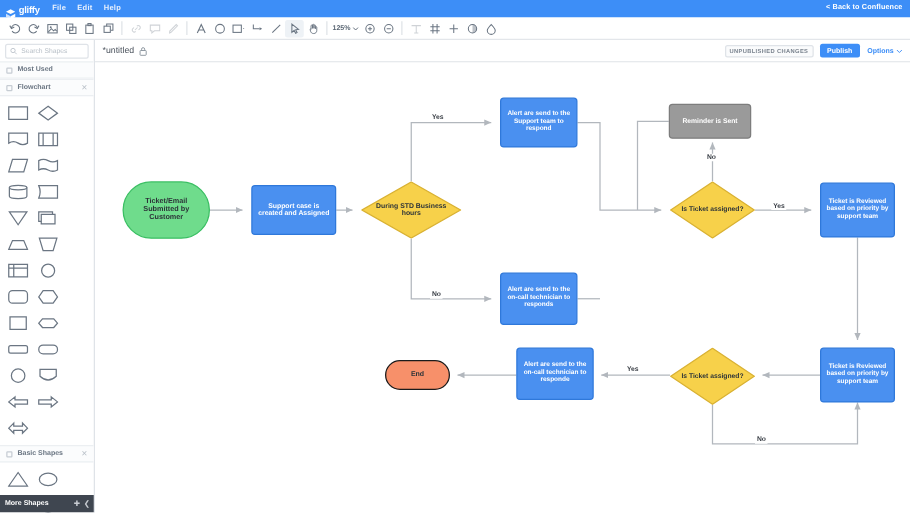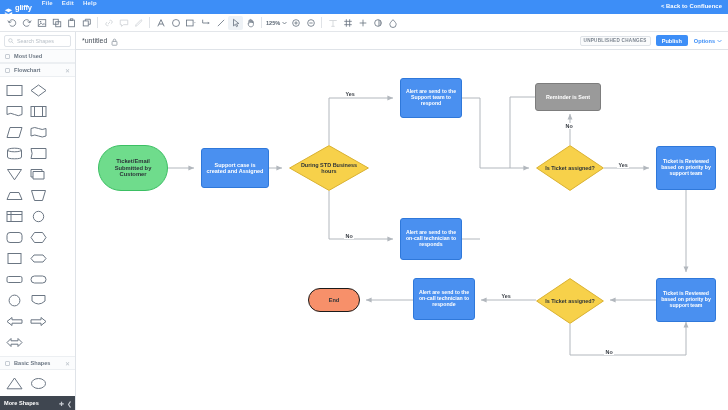--- a/index.html
+++ b/index.html
@@ -8,21 +8,21 @@
     overflow: hidden;
     font-family: "Liberation Sans", sans-serif;
     background: #ffffff;
   }
 
   
   .menubar {
     position: absolute; left: 0; top: 0;
     width: 728px; height: 14px;
     background: #3d8ef7;
-    display: flex; 
+    display: flex; align-items: center;
     padding-left: 4px;
   }
   .logo { display: flex; align-items: center; gap: 2px; margin-right: 10px; }
   .logo-mark { width: 9px; height: 9px; position: relative; }
   .logo-text { color: #ffffff; font-size: 7.5px; font-weight: bold; letter-spacing: -0.2px; }
   .menu-item {
     color: #e8f1fe; font-size: 6px; font-weight: bold;
     margin-right: 9px; letter-spacing: 0.2px; cursor: default;
   }
   .back-confluence {

